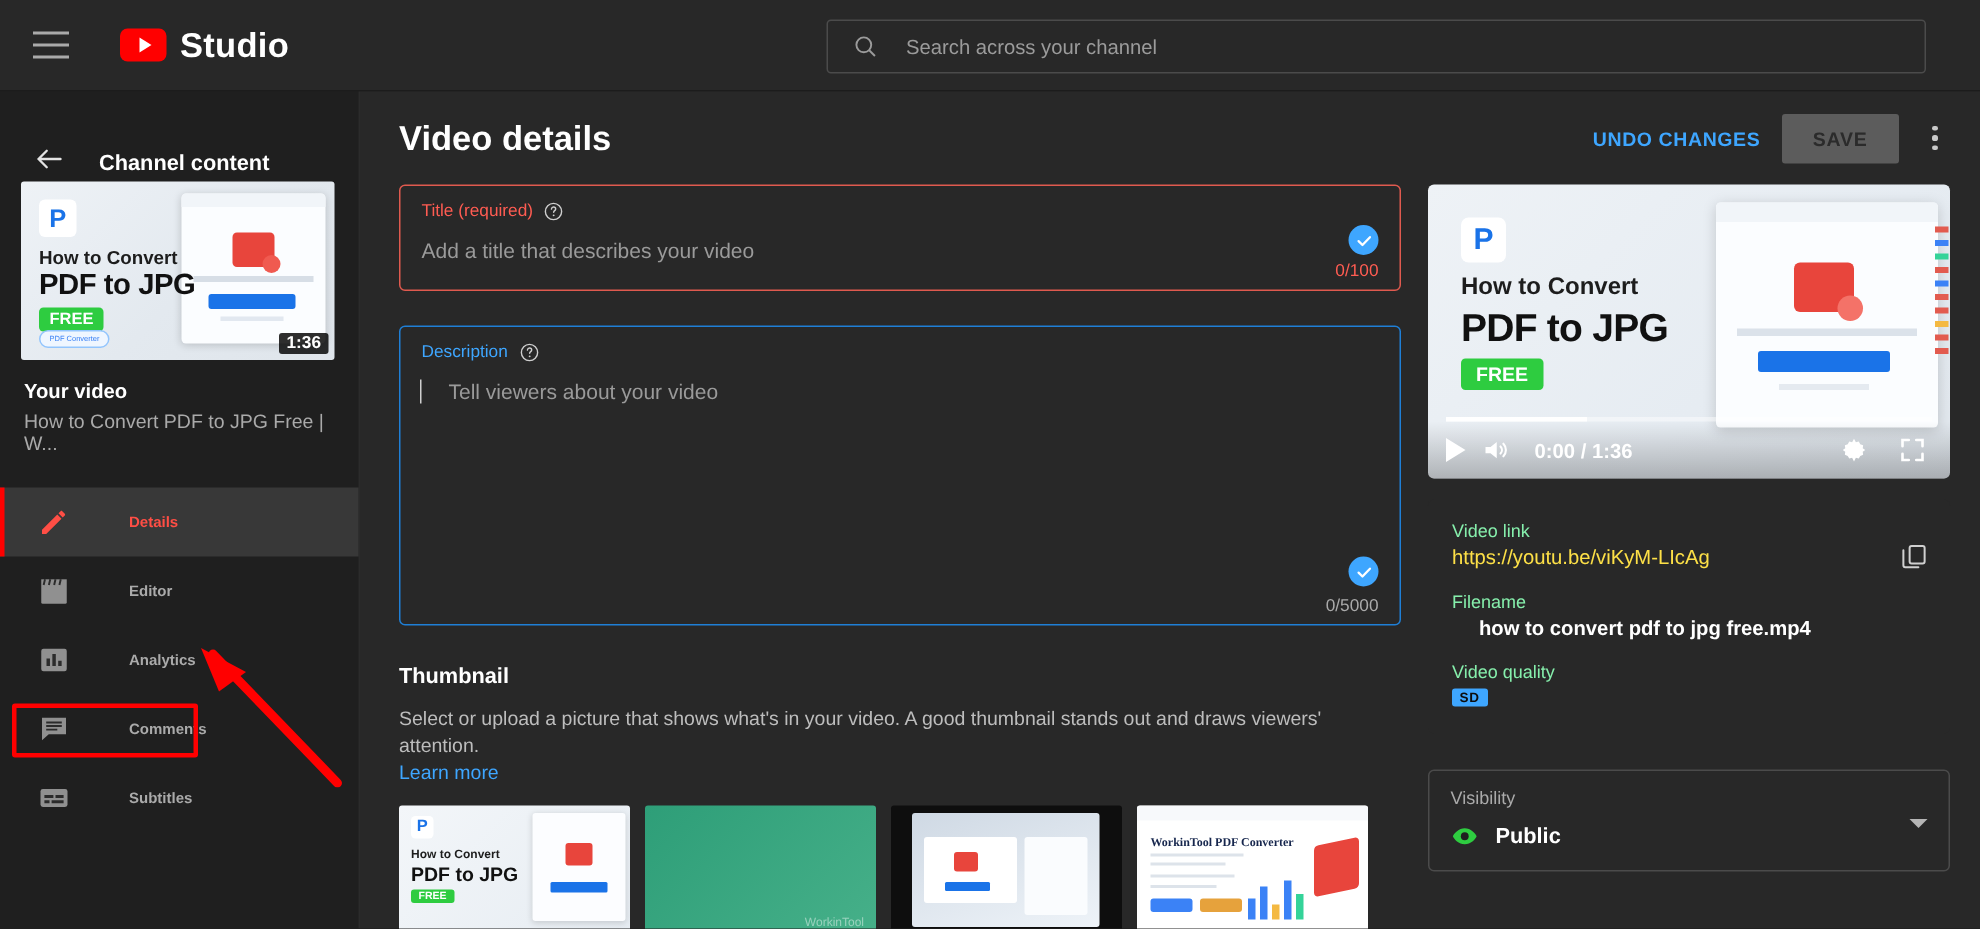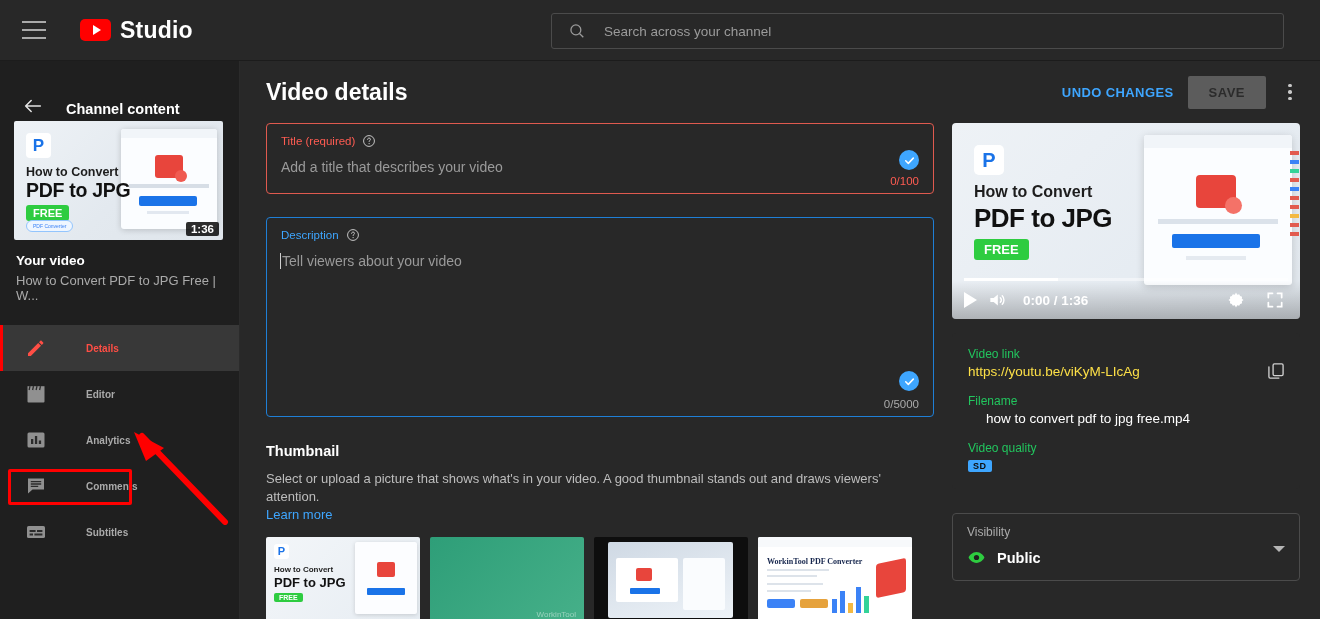--- a/index.html
+++ b/index.html
@@ -130,21 +130,21 @@
     position: relative; border: 1px solid #4b4b4b; border-radius: 4px;
     background: #282828; padding: 10px 14px 8px 14px;
   }
   .field.error { border-color: #e05a4f; }
   .field.focused { border-color: #1f7fd6; }
   .f-label { font-size: 11.5px; color: #aaa; display: flex; align-items: center; gap: 7px; }
   .field.error .f-label { color: #ff5c52; }
   .field.focused .f-label { color: #3ea6ff; }
   .help-ico { width: 14px; height: 14px; }
   .f-ph { margin-top: 11px; font-size: 14px; color: #9a9a9a; }
-  .f-ph.caret { border-left: 1px solid #cfcfcf; padding-left: 1px; margin-left: -1px; }
+  .f-ph.caret { border-left: 1px solid #cfcfcf; padding-left: 18px; margin-left: -1px; }
   .f-count { position: absolute; right: 14px; bottom: 6px; font-size: 11.5px; color: #aaa; }
   .field.error .f-count { color: #ff5c52; }
   .check {
     position: absolute; right: 14px; width: 20px; height: 20px; border-radius: 50%;
     background: #3ea6ff; display: flex; align-items: center; justify-content: center;
   }
   .check svg { width: 13px; height: 13px; }
   #title-field { height: 71px; }
   #title-field .check { top: 26px; }
   #desc-field { height: 200px; margin-top: 23px; }
@@ -215,23 +215,23 @@
   .pl-prog i { display:block; height:3px; width:29%; background:#ffffff; }
   .pl-play { margin-left:12px; width:0;height:0;border-left:13px solid #fff;
     border-top:8px solid transparent;border-bottom:8px solid transparent; cursor:pointer;}
   .pl-vol { margin-left:10px; width:20px; height:20px; cursor:pointer; }
   .pl-time { margin-left:16px; font-size:13.5px; color:#fff; font-weight:bold; }
   .pl-right { margin-left:auto; display:flex; align-items:center; gap:19px; margin-right:15px; }
   .pl-gear, .pl-full { width:20px; height:20px; cursor:pointer; }
 
   .info-card { margin-top: 14px; background: #282828; border-radius: 4px; padding: 14px 16px 16px 16px;
     position: relative; }
-  .ic-lab { font-size: 12px; color: #22c55e; }
+  .ic-lab { font-size: 12px; color: #86efac; }
   .ic-link { margin-top: 3px; font-size: 13.5px; color: #fde047; cursor: pointer; }
-  .ic-val { margin-top: 3px; font-size: 13.5px; color: #fff; font-weight: normal; padding-left: 18px; }
+  .ic-val { margin-top: 3px; font-size: 13.5px; color: #fff; font-weight: bold; padding-left: 18px; }
   .ic-gap { margin-top: 15px; }
   .copy-ico { position: absolute; right: 14px; top: 28px; width: 20px; height: 20px; cursor: pointer; }
   .sd-badge { margin-top: 2px; display:inline-block; background:#3ea6ff; color:#0d0d0d; font-size:9px;
     font-weight:bold; padding:1px 5px; border-radius:2px; letter-spacing:.5px;}
 
   .vis-card { margin-top: 24px; border: 1px solid #4b4b4b; border-radius: 4px; padding: 11px 14px 14px 14px;
     position: relative; cursor: pointer; height: 68px; }
   .vis-lab { font-size: 12px; color: #aaa; }
   .vis-row { display: flex; align-items: center; margin-top: 9px; gap: 11px; }
   .eye { width: 19px; height: 19px; }

